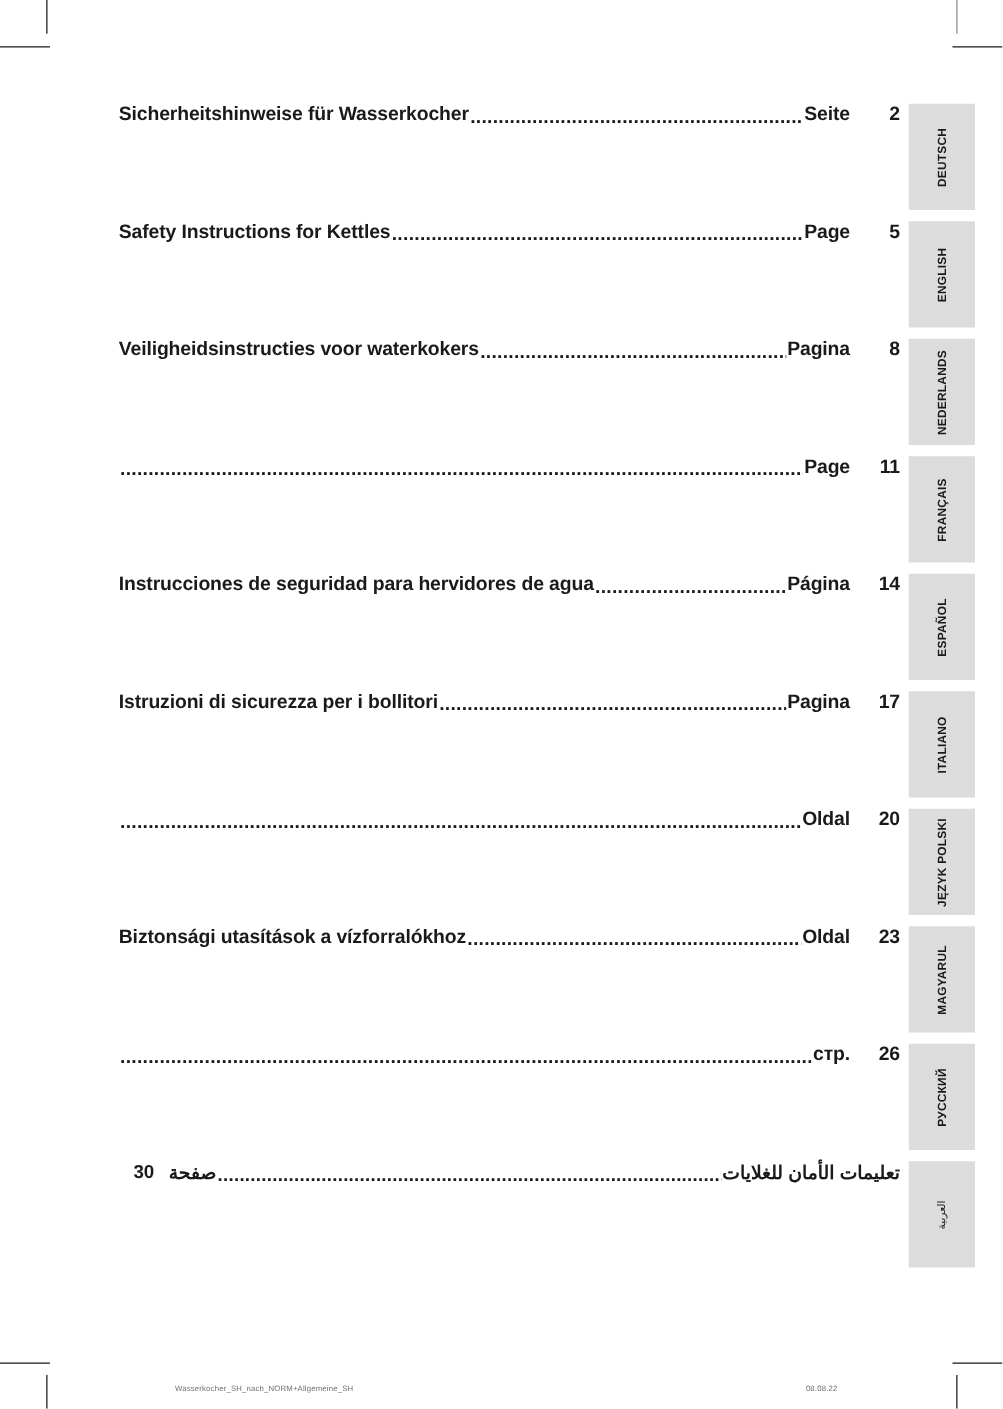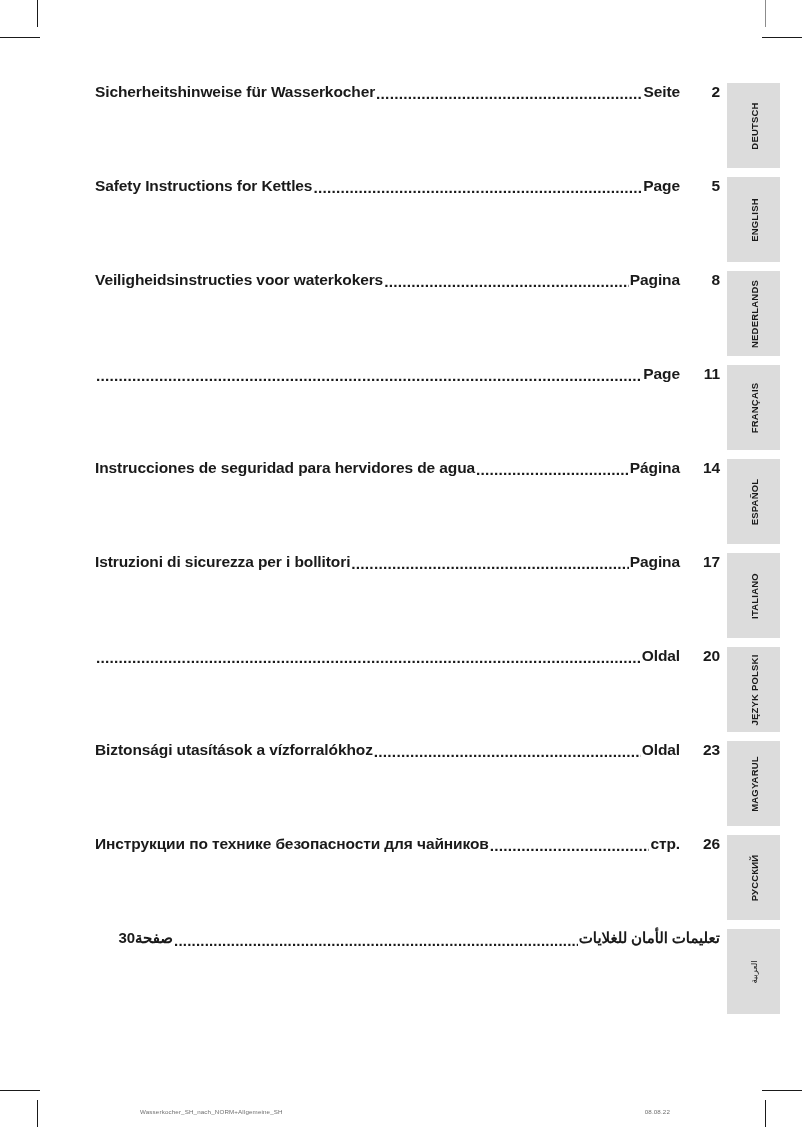--- a/index.html
+++ b/index.html
@@ -76,26 +76,26 @@
     width: 40px;
     text-align: right;
   }
 
   
   .toc-row.rtl {
     direction: rtl;
     font-size: 15px;
   }
   .toc-row.rtl .toc-page {
-    text-align: right;
+    text-align: center;
     direction: ltr;
   }
   .toc-row.rtl .toc-title,
   .toc-row.rtl .toc-label {
-    font-family: Liberation Serif, serif;
+    font-family: Liberation Sans, sans-serif;
     font-size: 15px;
   }
 
   
   #tabs {
     position: absolute;
     left: 727px;
     top: 83px;
     width: 53px;
   }
@@ -191,21 +191,20 @@
       <span class="toc-label">Oldal</span>
       <span class="toc-page">20</span>
     </div>
     <div class="toc-row">
       <span class="toc-title">Biztonsági utasítások a vízforralókhoz</span>
       <span class="toc-leader"></span>
       <span class="toc-label">Oldal</span>
       <span class="toc-page">23</span>
     </div>
     <div class="toc-row">
-      <span class="toc-title">Инструкции по технике безопасности для чайников</span>
       <span class="toc-leader"></span>
       <span class="toc-label">стр.</span>
       <span class="toc-page">26</span>
     </div>
     <div class="toc-row rtl">
       <span class="toc-title">تعليمات الأمان للغلايات</span>
       <span class="toc-leader"></span>
       <span class="toc-label">صفحة</span>
       <span class="toc-page">30</span>
     </div>

